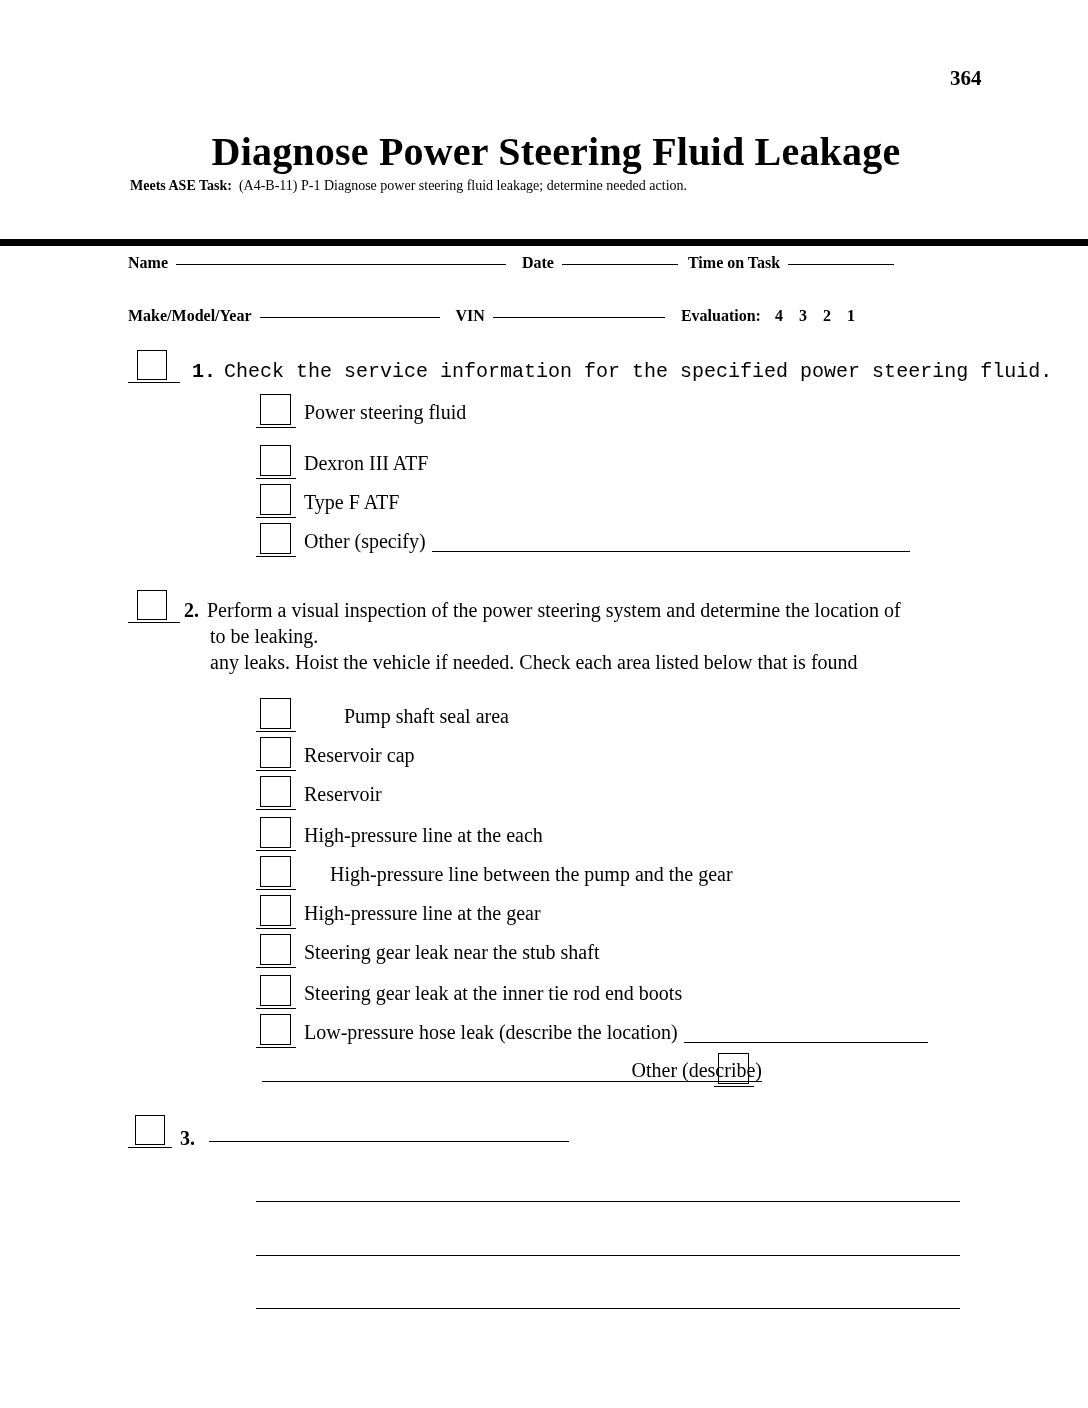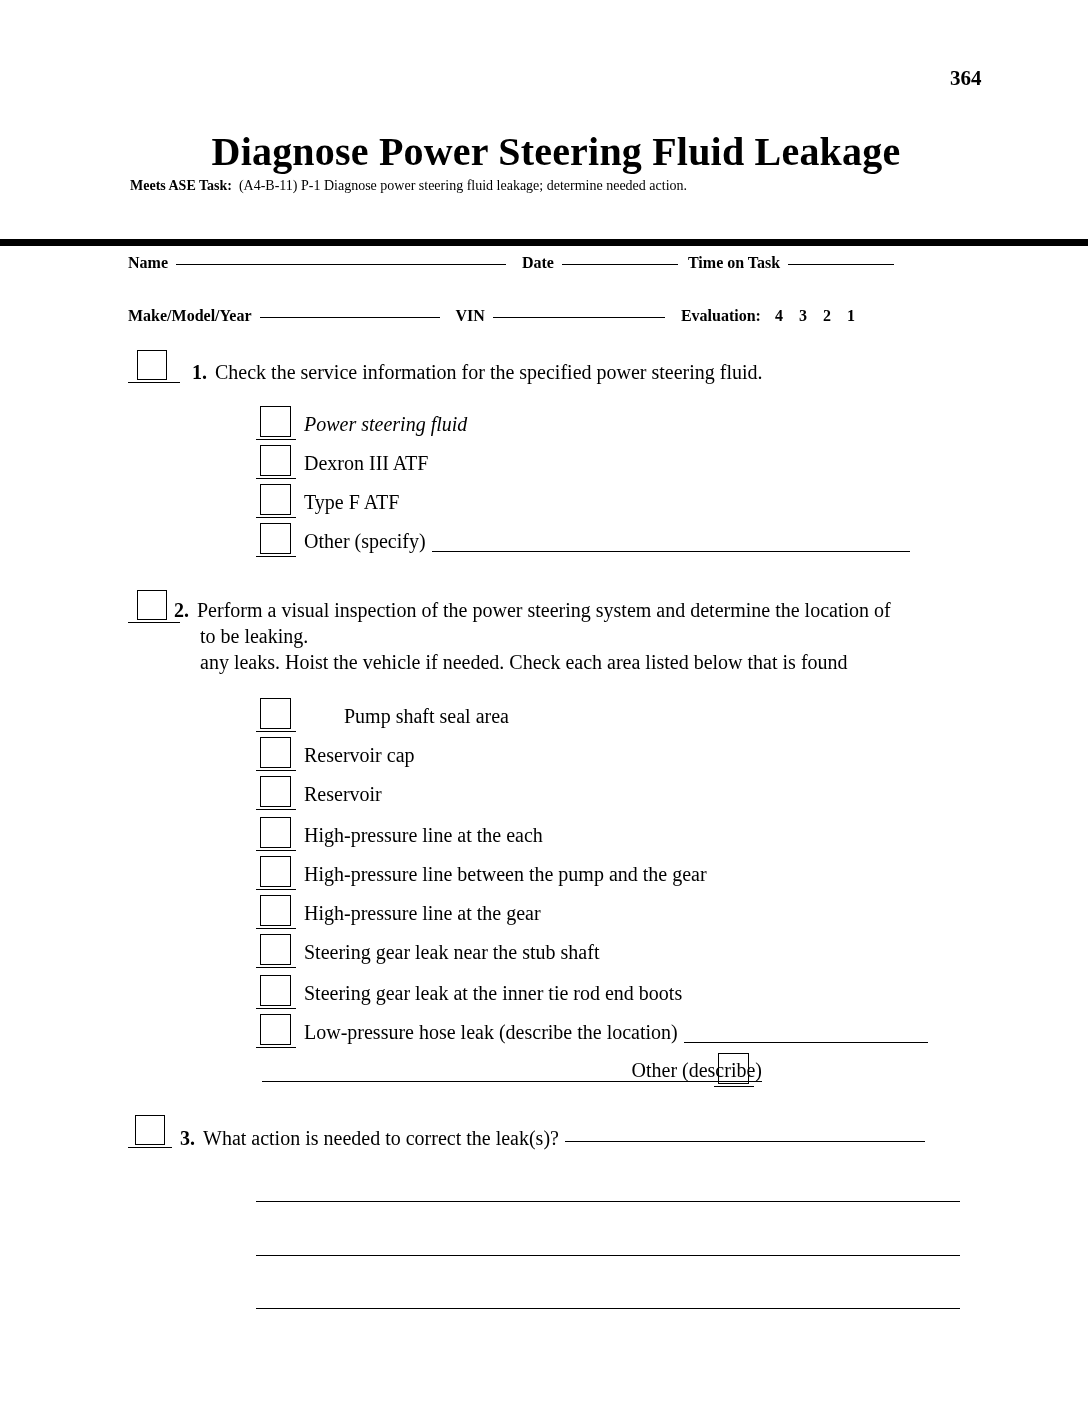--- a/index.html
+++ b/index.html
@@ -66,25 +66,25 @@
   <span class="eval-num first">4</span>
   <span class="eval-num">3</span>
   <span class="eval-num">2</span>
   <span class="eval-num">1</span>
 </div>
 
 <div class="task-cb" style="left:128px; top:350px;">
   <div class="box"></div>
   <div class="line"></div>
 </div>
-<div class="task-text" style="left:192px; top:359px; white-space:nowrap;">
+<div class="task-text" style="left:192px; top:359px; white-space:nowrap;font-family:Liberation Mono, monospace;">
   <span class="num">1.</span><span>Check the service information for the specified power steering fluid.</span>
 </div>
 
-<div class="sub-item" style="top:404px;font-style:italic;">
+<div class="sub-item" style="top:392px;">
   <div class="sub-cb">
       <div class="box"></div>
       <div class="line"></div>
     </div>
   <span class="sub-label">Power steering fluid</span>
 </div>
 <div class="sub-item" style="top:443px;">
   <div class="sub-cb">
       <div class="box"></div>
       <div class="line"></div>
@@ -104,21 +104,21 @@
       <div class="line"></div>
     </div>
   <span class="sub-label">Other (specify)</span>
   <span class="sub-blank" style="width:478px;"></span>
 </div>
 
 <div class="task-cb" style="left:128px; top:590px;">
   <div class="box"></div>
   <div class="line"></div>
 </div>
-<div class="task-text" style="left:174px; top:597px; white-space:nowrap;font-family:Liberation Serif, serif;">
+<div class="task-text" style="left:184px; top:597px; white-space:nowrap;font-family:Liberation Serif, serif;">
   <div><span class="num">2.</span><span>Perform a visual inspection of the power steering system and determine the location of</span></div>
   <div style="padding-left:26px;">to be leaking.</div>
   <div style="padding-left:26px;">any leaks.  Hoist the vehicle if needed.  Check each area listed below that is found</div>
 </div>
 
 <div class="sub-item" style="top:696px;gap:40px;">
   <div class="sub-cb">
       <div class="box"></div>
       <div class="line"></div>
     </div>
@@ -138,21 +138,21 @@
     </div>
   <span class="sub-label">Reservoir</span>
 </div>
 <div class="sub-item" style="top:815px;">
   <div class="sub-cb">
       <div class="box"></div>
       <div class="line"></div>
     </div>
   <span class="sub-label">High-pressure line at the each</span>
 </div>
-<div class="sub-item" style="top:854px;">
+<div class="sub-item" style="top:854px;gap:26px;">
   <div class="sub-cb">
       <div class="box"></div>
       <div class="line"></div>
     </div>
   <span class="sub-label">High-pressure line between the pump and the gear</span>
 </div>
 <div class="sub-item" style="top:893px;">
   <div class="sub-cb">
       <div class="box"></div>
       <div class="line"></div>
@@ -189,19 +189,18 @@
   <span class="sub-label">Other (describe)</span>
   <span class="sub-blank" style="width:500px;"></span>
 </div>
 
 <div class="task-cb" style="left:128px; top:1115px; width:44px;">
   <div class="box" style="left:7px;"></div>
   <div class="line" style="width:44px;"></div>
 </div>
 <div class="task-text" style="left:180px; top:1125px; white-space:nowrap; display:flex; align-items:baseline;">
   <span class="num">3.</span>
-    <span>What action is needed to correct the leak(s)?</span>
   <span class="blank" style="width:360px; margin-left:6px;"></span>
 </div>
 
 <div class="answer-line" style="top:1201px;"></div>
 <div class="answer-line" style="top:1255px;"></div>
 <div class="answer-line" style="top:1308px;"></div>
 
 </body></html>

